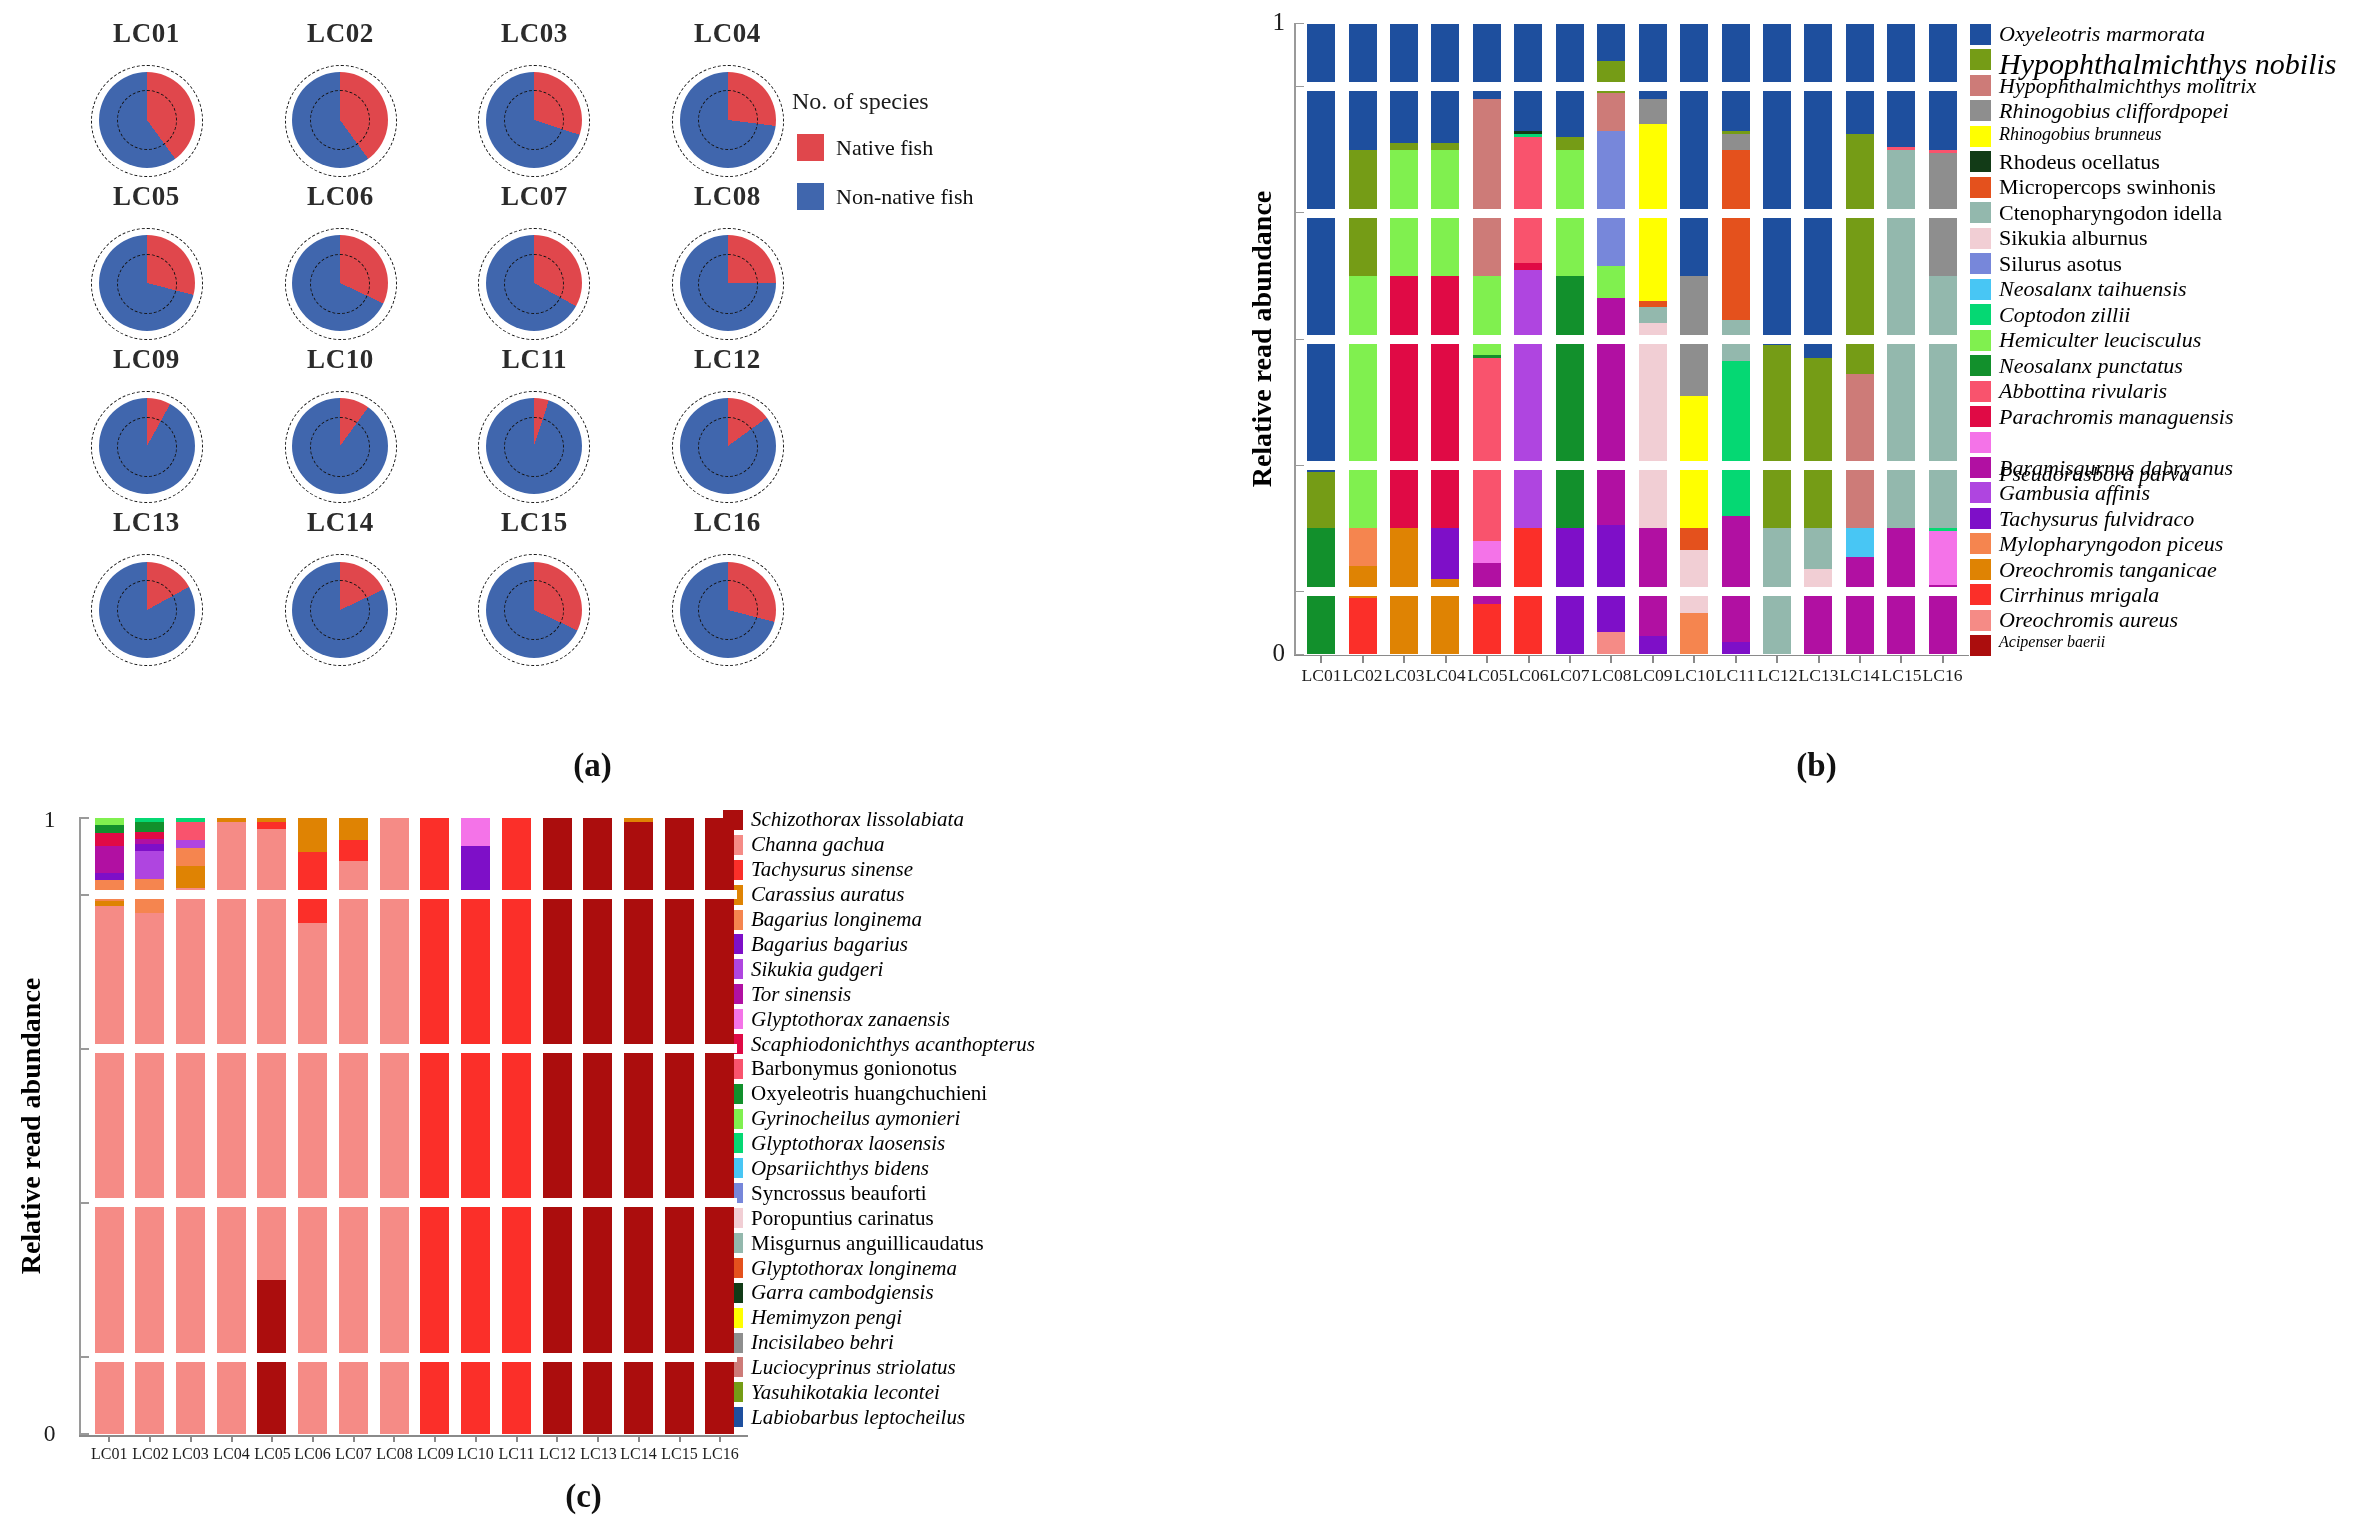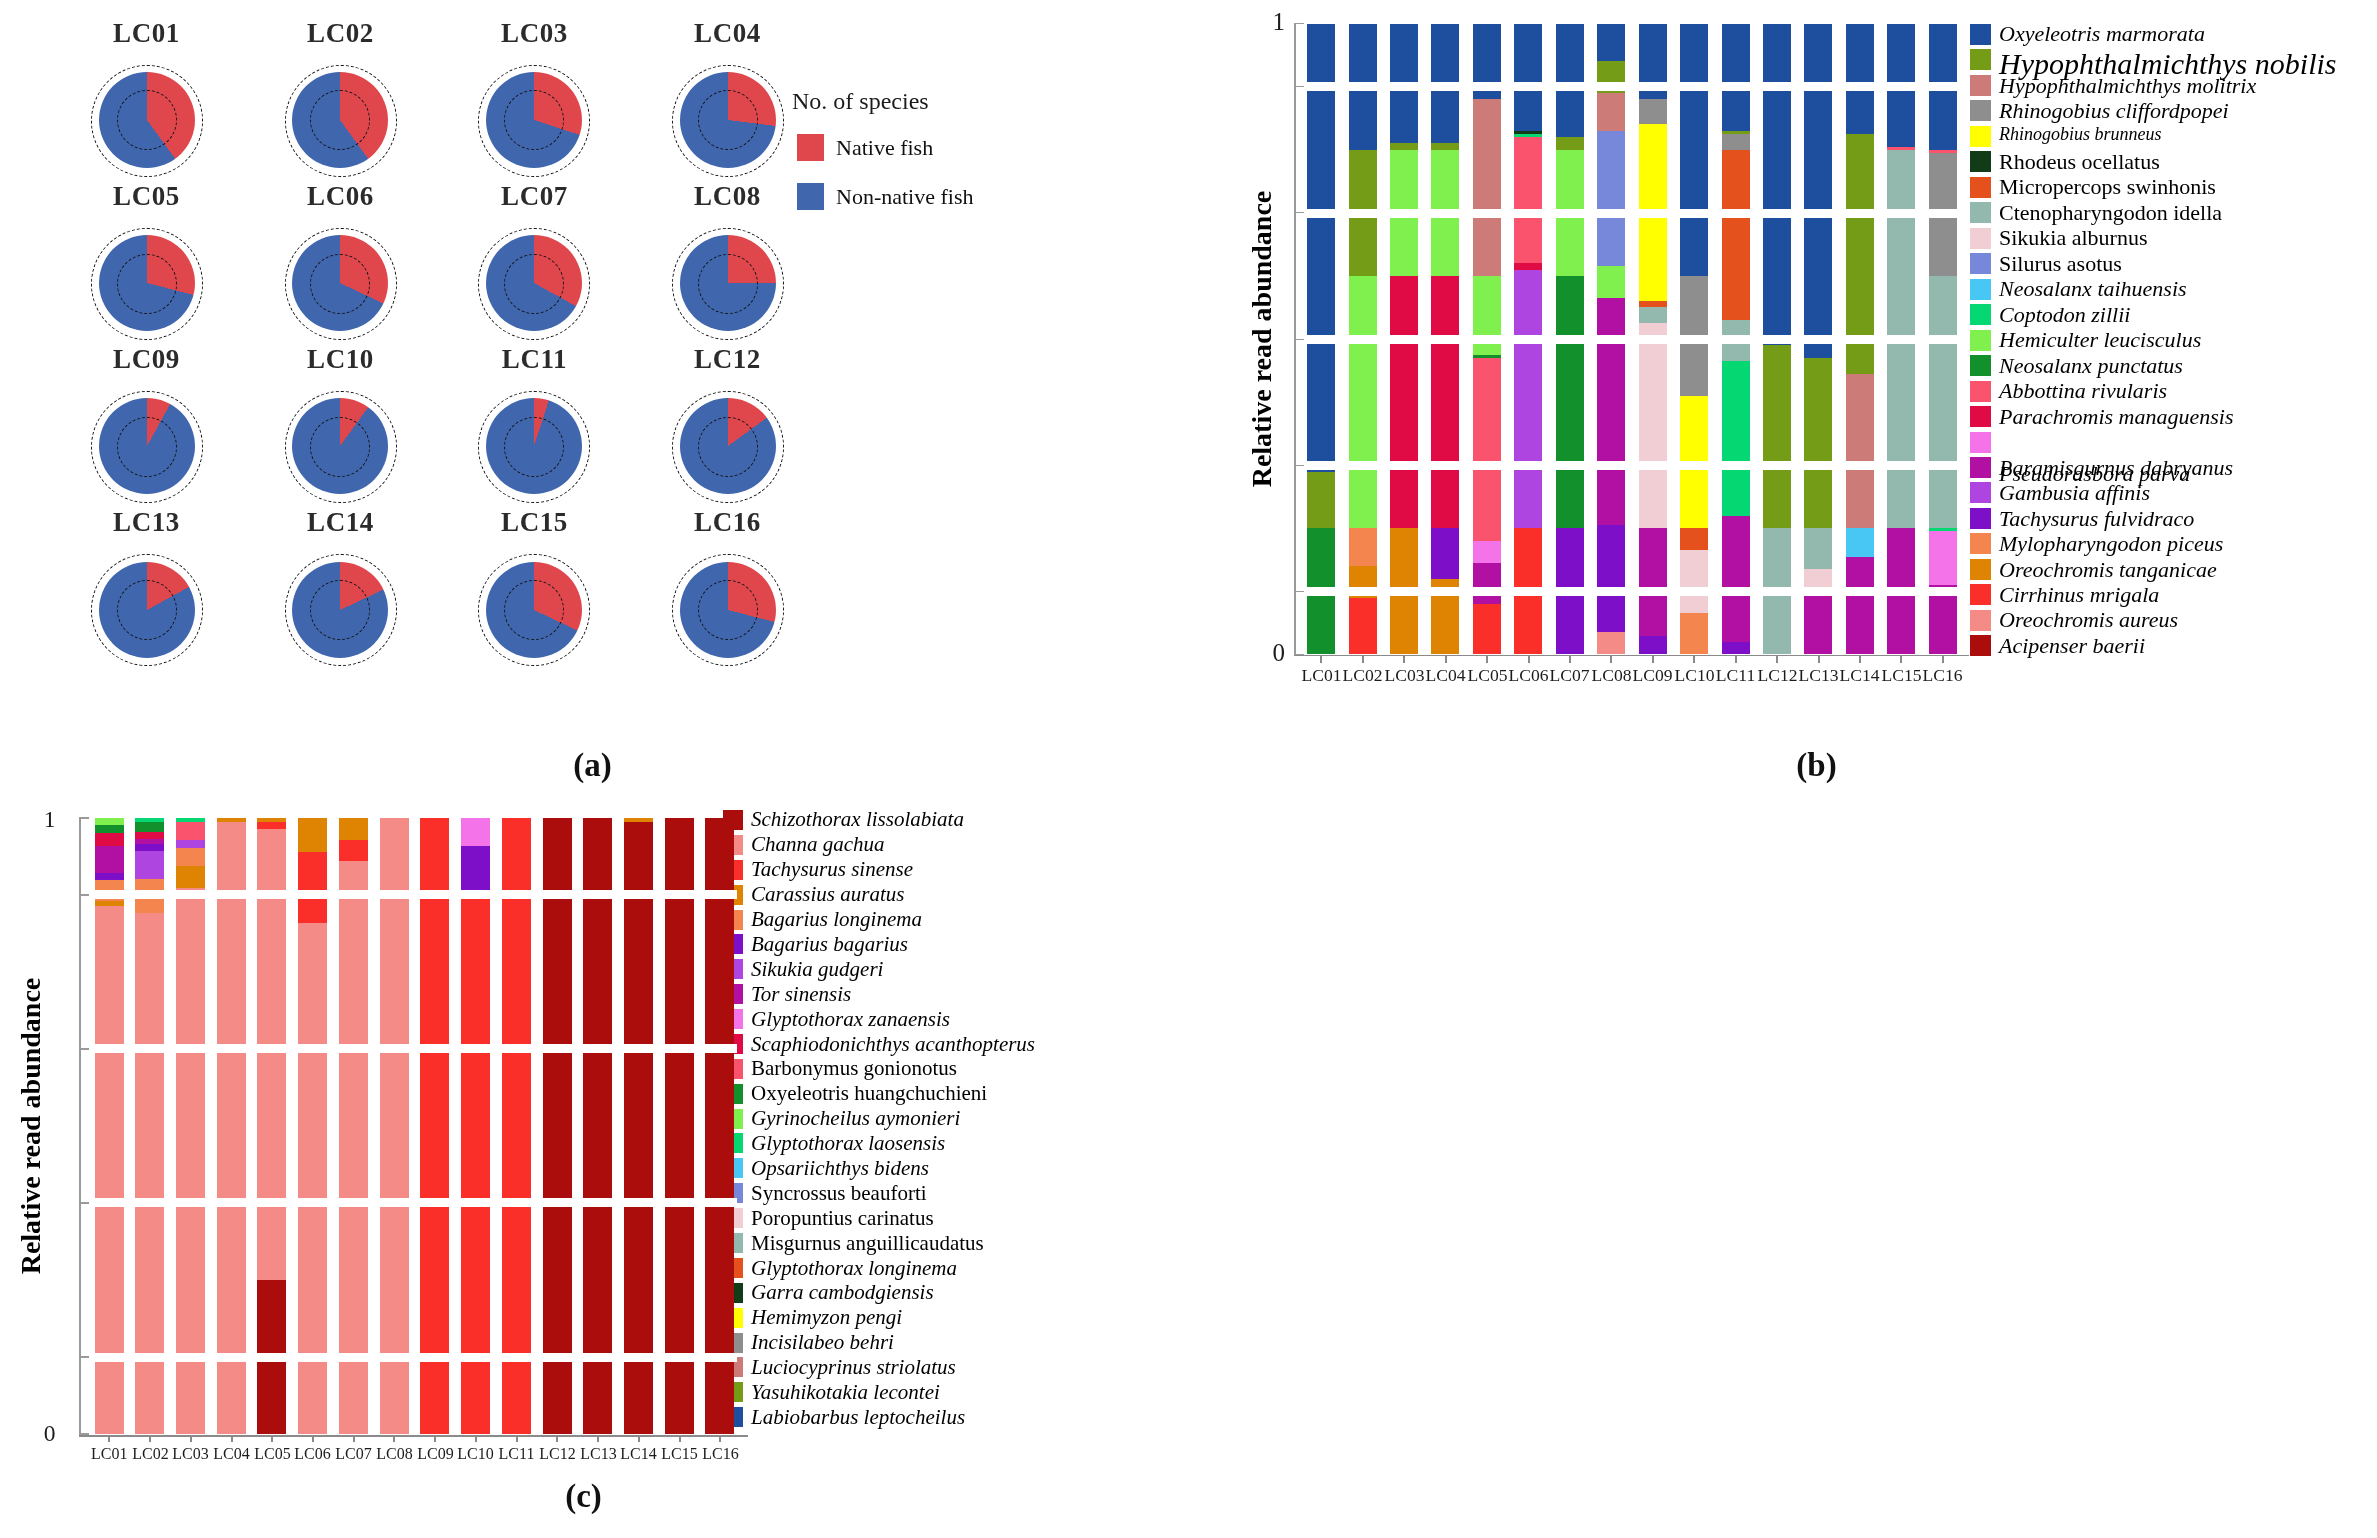--- a/index.html
+++ b/index.html
@@ -324,21 +324,21 @@
       <div class="leg-row-label it" style="position: absolute; left: 29px; top: 482px; font-size: 22px;">Tachysurus fulvidraco</div>
       <div class="legend-sq" style="position: absolute; left: 0px; top: 509px; width: 21px; height: 21px; background: rgb(245, 133, 79);"></div>
       <div class="leg-row-label it" style="position: absolute; left: 29px; top: 507px; font-size: 22px;">Mylopharyngodon piceus</div>
       <div class="legend-sq" style="position: absolute; left: 0px; top: 535px; width: 21px; height: 21px; background: rgb(223, 131, 3);"></div>
       <div class="leg-row-label it" style="position: absolute; left: 29px; top: 533px; font-size: 22px;">Oreochromis tanganicae</div>
       <div class="legend-sq" style="position: absolute; left: 0px; top: 560px; width: 21px; height: 21px; background: rgb(251, 47, 41);"></div>
       <div class="leg-row-label it" style="position: absolute; left: 29px; top: 558px; font-size: 22px;">Cirrhinus mrigala</div>
       <div class="legend-sq" style="position: absolute; left: 0px; top: 586px; width: 21px; height: 21px; background: rgb(245, 139, 134);"></div>
       <div class="leg-row-label it" style="position: absolute; left: 29px; top: 583px; font-size: 22px;">Oreochromis aureus</div>
       <div class="legend-sq" style="position: absolute; left: 0px; top: 611px; width: 21px; height: 21px; background: rgb(171, 13, 13);"></div>
-      <div class="leg-row-label it" style="position: absolute; left: 29px; top: 609px; font-size: 22px;">Acipenser baerii</div>
+      <div class="leg-row-label it" style="position: absolute; left: 29px; top: 609px; font-size: 16px;">Acipenser baerii</div>
     </div>
 </div>
 
 <div class="abs" style="left:0;top:786px;width:1203px;height:752px;">
   <div class="ylabel" style="left:30.5px;top:340px;">Relative read abundance</div>
   <div class="ynum" style="left:26.4px;top:20px;width:29px;font-size:23.5px;">1</div>
   <div class="ynum" style="left:26.4px;top:634px;width:29px;font-size:23.5px;">0</div>
   <div class="plot" style="left:91px;top:32px;width:646px;height:616px;">
       <div class="bar" style="position: absolute; left: 3.5px; top: 0px; width: 29px; height: 616px; display: flex; flex-direction: column;">
         <div class="seg" title="Gyrinocheilus aymonieri" style="height: 1.2%; background: rgb(128, 240, 79);"></div>

